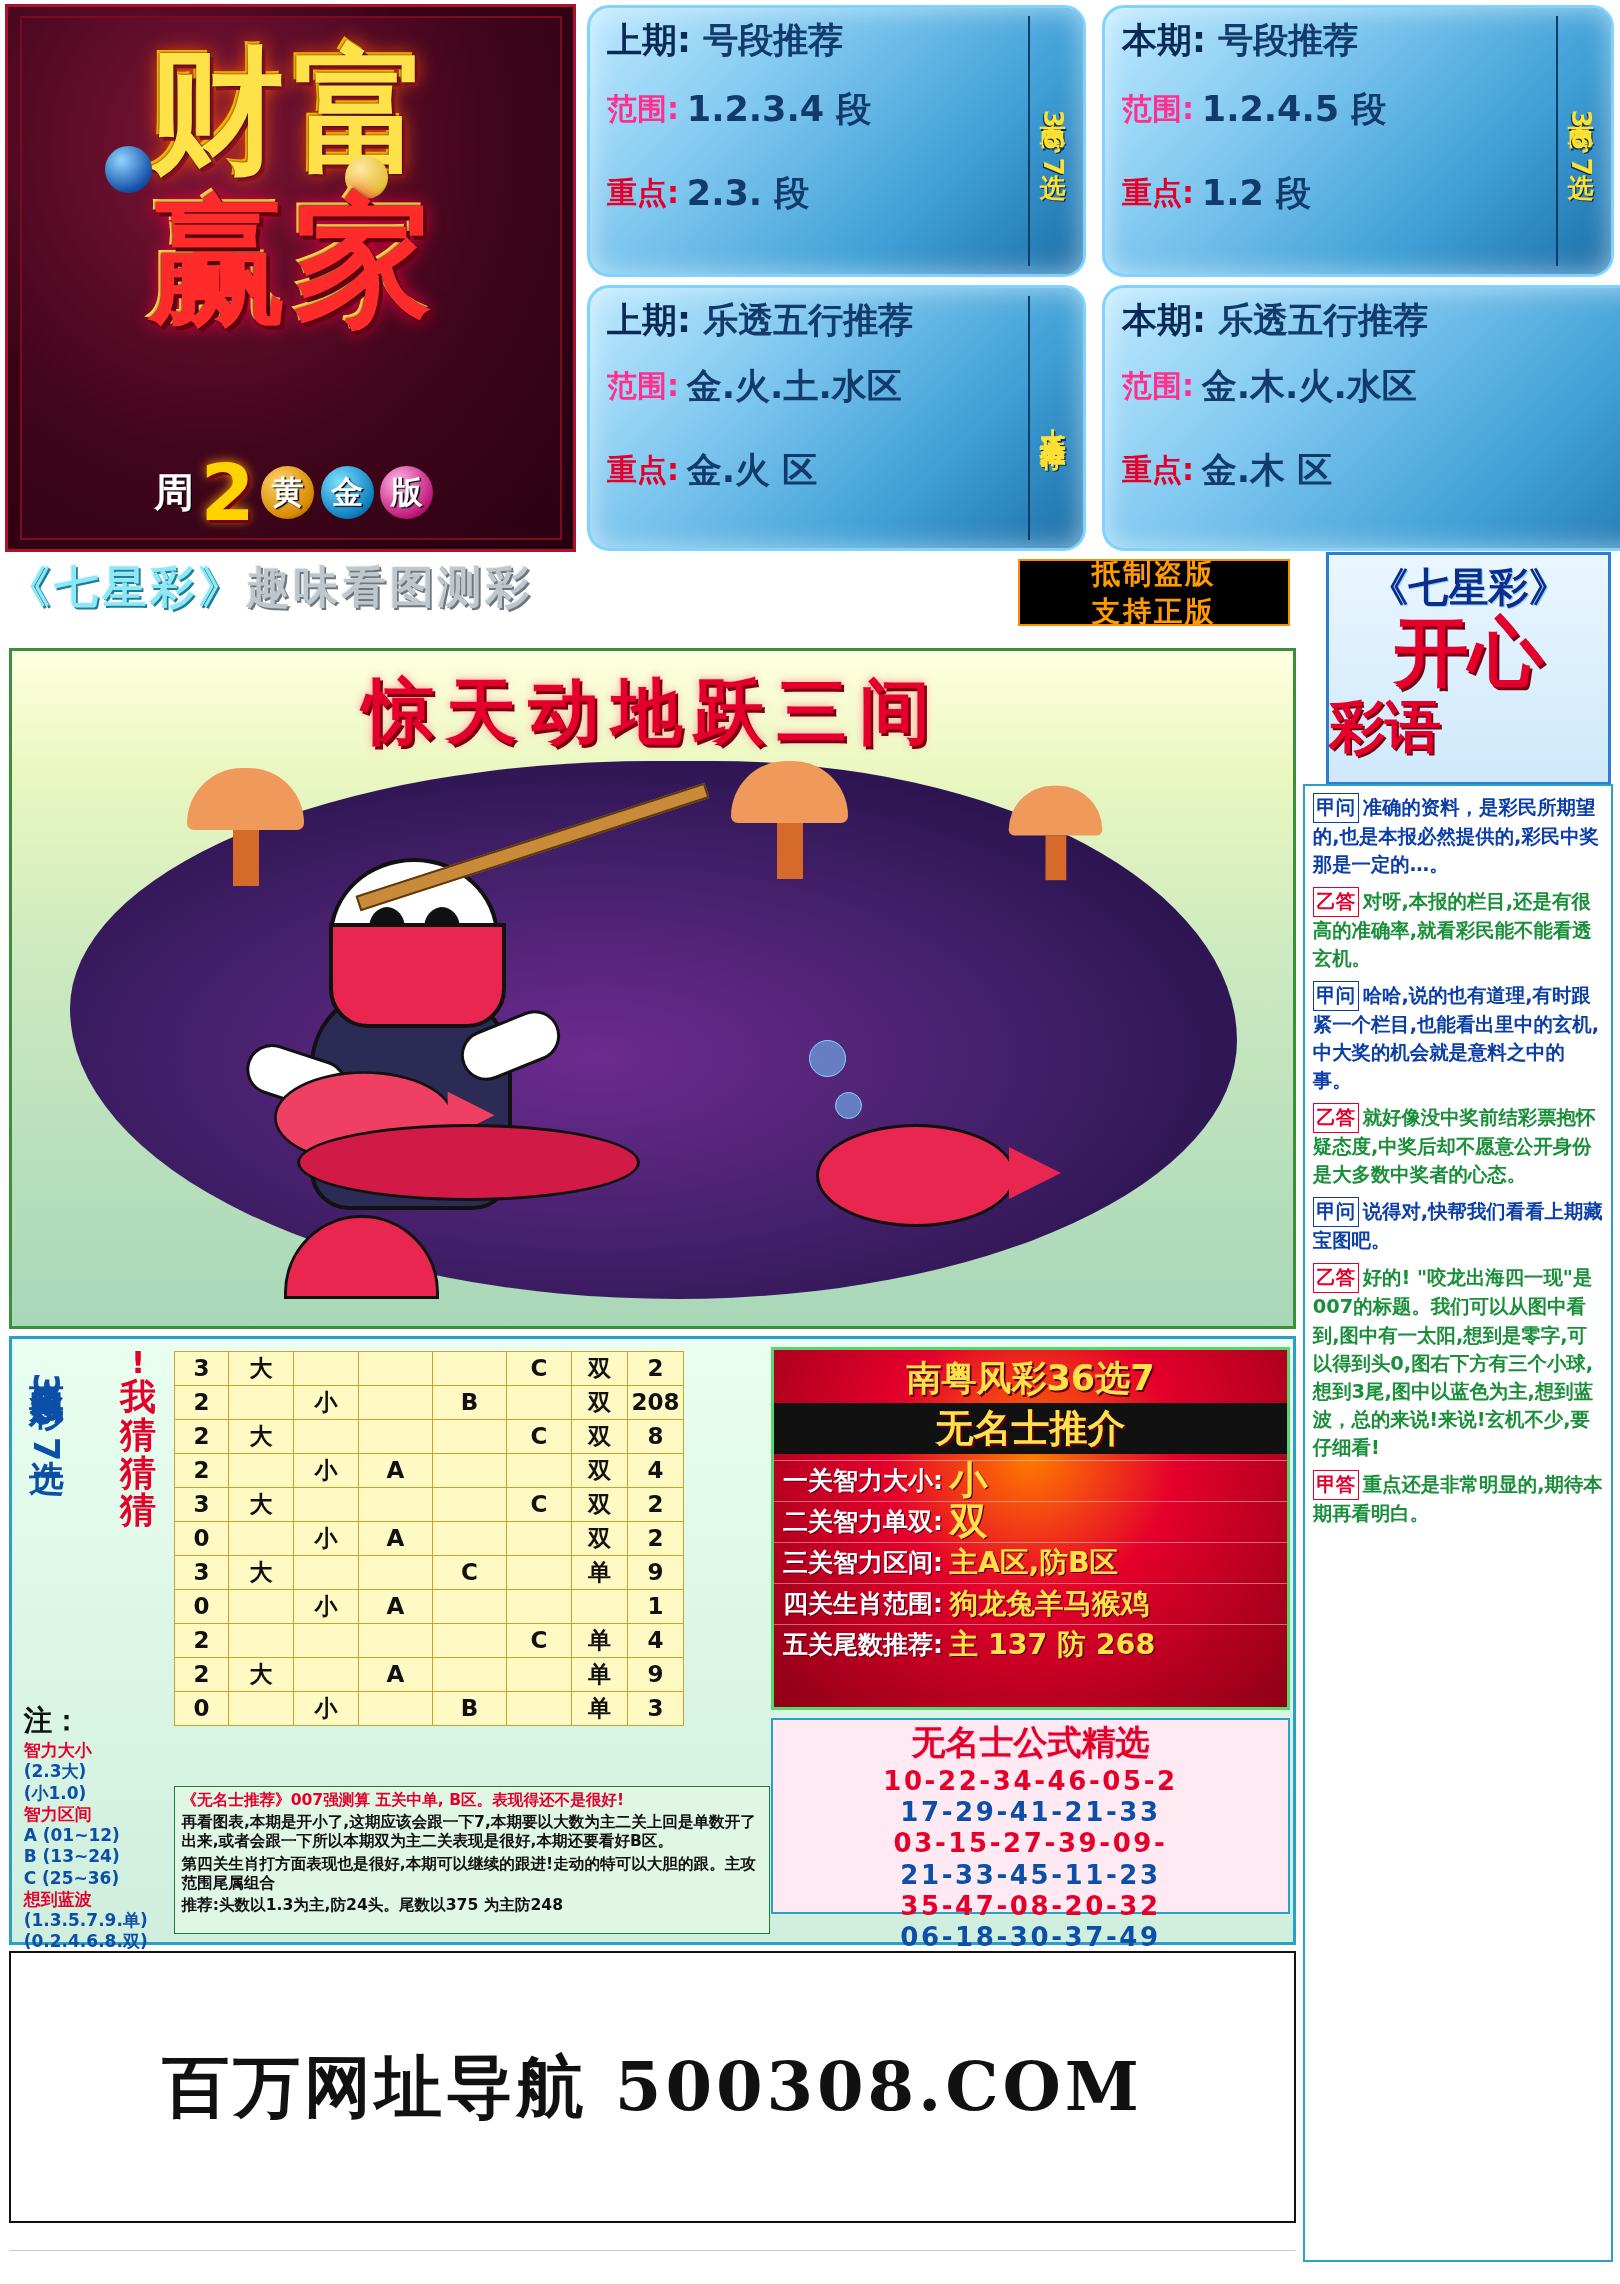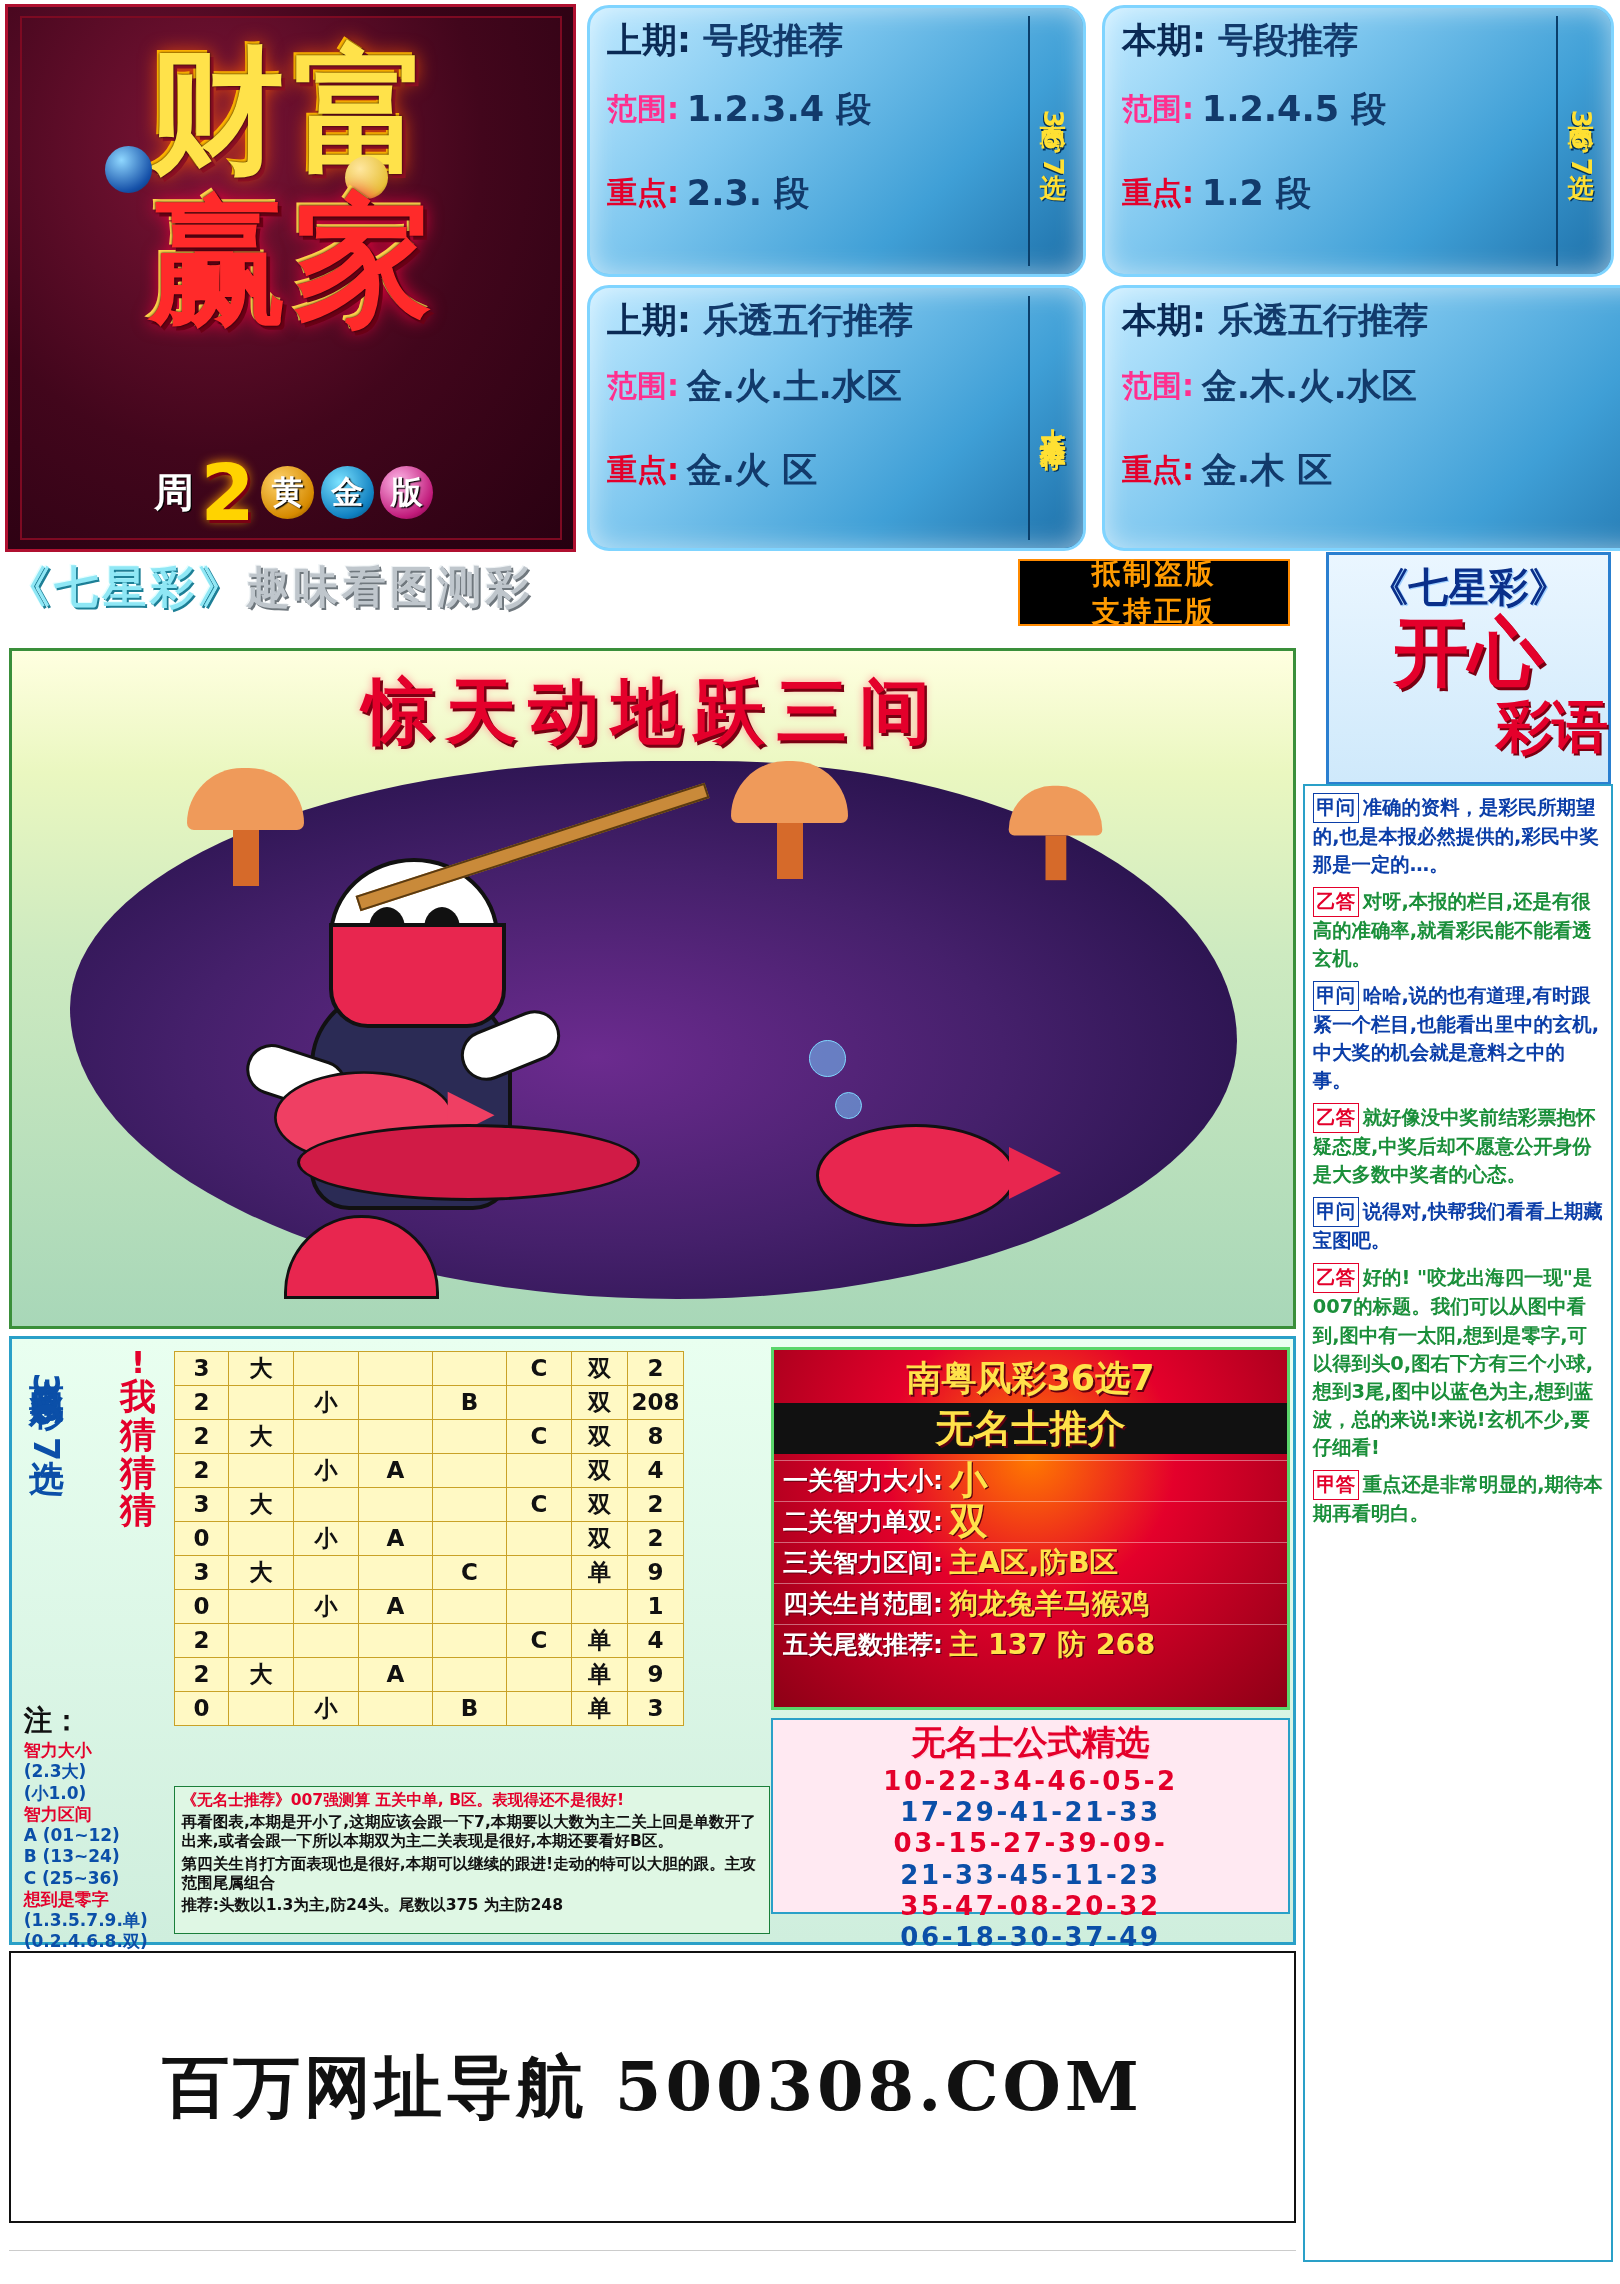--- a/index.html
+++ b/index.html
@@ -67,21 +67,21 @@
   .anti{position:absolute;left:1018px;top:1.3px;width:272px;height:67px;background:#000;
     border:2.6px solid #ff8a00;box-sizing:border-box;display:flex;flex-direction:column;
     align-items:center;justify-content:center;}
   .anti div{font-size:28.5px;font-weight:bold;color:#ff9a00;letter-spacing:2.6px;}
   .kaixin{position:absolute;left:1326px;top:-6.5px;width:285px;height:233px;
     border:3.2px solid #2a7fd0;box-sizing:border-box;background:linear-gradient(#eaf6ff,#cfe9fb);}
   .kx1{margin-top:5.2px;text-align:center;font-size:40px;font-weight:bold;color:#0a2f8a;
        font-family:"DejaVu Serif","Liberation Serif",serif;text-shadow:1.3px 1.3px 0 #9fd0ff;}
   .kx2{text-align:center;font-size:75px;font-weight:bold;color:#e4002b;line-height:1;
        text-shadow:2.6px 2.6px 0 #7a0012;}
-  .kx3{text-align:right;font-size:56px;font-weight:bold;color:#e4002b;
+  .kx3{text-align:left;font-size:56px;font-weight:bold;color:#e4002b;
        text-shadow:1.9px 1.9px 0 #7a0012;}
 
   
   .cartoon{position:absolute;left:9px;top:648px;width:1287px;height:681px;
     border:3.2px solid #3a8f3a;box-sizing:border-box;
     background:linear-gradient(180deg,#ffffe0 0%,#eaf7c0 18%,#cdeac0 45%,#a8d7b8 100%);overflow:hidden;}
   .ch{position:absolute;left:0;top:14.3px;width:100%;text-align:center;font-size:71px;font-weight:bold;
     color:#e4002b;letter-spacing:11.7px;font-family:"DejaVu Serif","Liberation Serif",serif;
     text-shadow:2.6px 2.6px 0 #7a0012,0 0 9px #ff9a9a;}
   .scene{position:absolute;left:58px;top:110px;width:1167px;height:538px;
@@ -458,21 +458,21 @@
 
     <div class="note">
       <div class="nt">注：</div>
       <div class="lr">智力大小</div>
       <div class="l">(2.3大)</div>
       <div class="l">(小1.0)</div>
       <div class="lr">智力区间</div>
       <div class="l">A (01~12)</div>
       <div class="l">B (13~24)</div>
       <div class="l">C (25~36)</div>
-      <div class="lr">想到是零字</div>
+      <div class="lr">想到蓝波</div>
       <div class="l">(1.3.5.7.9.单)</div>
       <div class="l">(0.2.4.6.8.双)</div>
     </div>
 
     <div class="greenbox">
       <p class="hl">《无名士推荐》007强测算    五关中单, B区。表现得还不是很好!</p>
       <p>再看图表,本期是开小了,这期应该会跟一下7,本期要以大数为主二关上回是单数开了出来,或者会跟一下所以本期双为主二关表现是很好,本期还要看好B区。</p>
       <p>第四关生肖打方面表现也是很好,本期可以继续的跟进!走动的特可以大胆的跟。主攻范围尾属组合</p>
       <p>推荐:头数以1.3为主,防24头。尾数以375 为主防248</p>
     </div>

